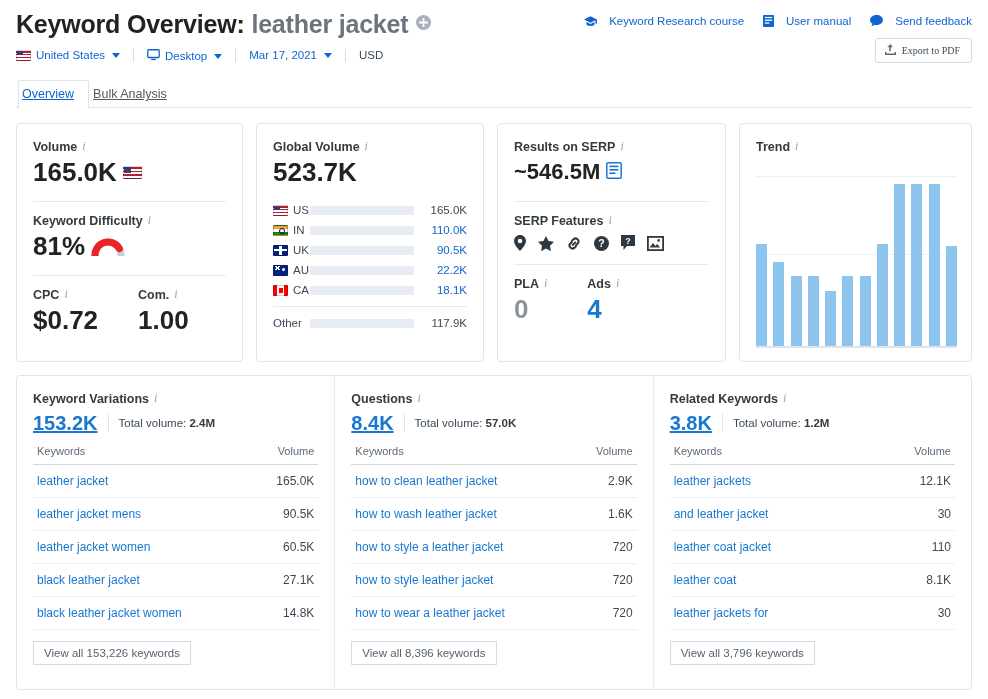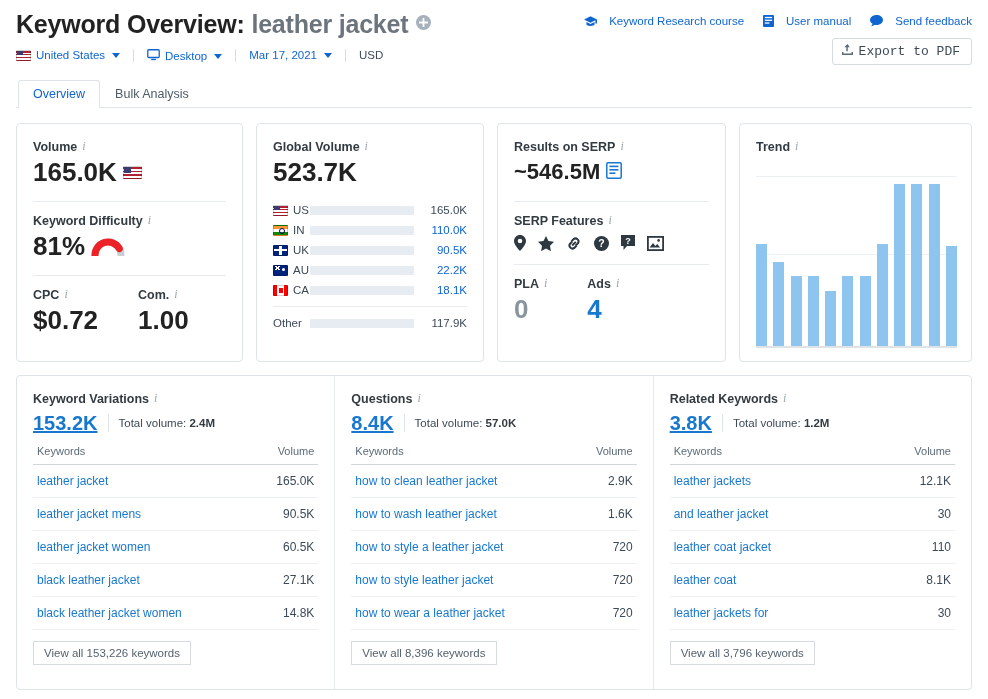--- a/index.html
+++ b/index.html
@@ -32,23 +32,23 @@
     display: flex; align-items: center; gap: 19px;
     font-size: 11.5px;
   }
   .top-link { color: #0f65d0; display: inline-flex; align-items: center; gap: 12px; cursor: pointer; white-space: nowrap; }
   .top-link svg { display: block; }
 
   .export-btn {
     position: absolute; right: 16px; top: 38px;
     border: 1px solid #d5dbe0; border-radius: 3px;
     background: #fff; color: #3c4a57;
-    font-size: 13px; padding: 5px 11px 5px 9px;
+    font-size: 10px; padding: 5px 11px 5px 9px;
     display: inline-flex; align-items: center; gap: 6px;
-    cursor: pointer; font-family: Liberation Mono, monospace;
+    cursor: pointer; font-family: Liberation Serif, serif;
   }
 
   
   .meta-row {
     display: flex; align-items: flex-start; margin-top: 10px;
     font-size: 11.5px; height: 18px;
   }
   .meta-item { display: inline-flex; align-items: center; gap: 5px; color: #0f65d0; cursor: pointer; white-space: nowrap; }
   .meta-item.plain { color: #3c4a57; cursor: default; }
   .meta-sep { width: 1px; height: 13px; background: #d8dde2; margin: 0 13px; }
@@ -70,23 +70,23 @@
   .flag-au::after{content:"";position:absolute;right:18%;top:28%;width:3px;height:3px;background:#fff;border-radius:50%;}
   .flag-ca { background: linear-gradient(90deg,#ff0000 0 26%,#ffffff 26% 74%,#ff0000 74% 100%); }
   .flag-ca::after{content:"";position:absolute;left:50%;top:50%;width:4px;height:5px;margin:-2.5px 0 0 -2px;background:#ff0000;}
 
   
   .tabs {
     display: flex; align-items: flex-end; margin-top: 13px;
     border-bottom: 1px solid #dfe4e8; height: 28px; padding-left: 2px;
   }
   .tab {
-    font-size: 12.5px; padding: 6px 14px 7px 14px; cursor: pointer;
+    font-size: 12.5px; padding: 6px 14px 7px 3px; cursor: pointer;
     color: #4d5a66; border: 1px solid transparent; border-bottom: none;
-    position: relative; top: 1px; line-height: 14px;
+    position: relative; top: 1px; line-height: 14px; text-decoration: underline;
   }
   .tab.active {
     color: #0f65d0; background: #fff;
     border-color: #dfe4e8; border-radius: 3px 3px 0 0;
   }
 
   
   .cards { display: flex; gap: 13px; padding: 15px 16px 0 16px; }
   .card {
     border: 1px solid #dfe4e8; border-radius: 4px; background: #fff;

